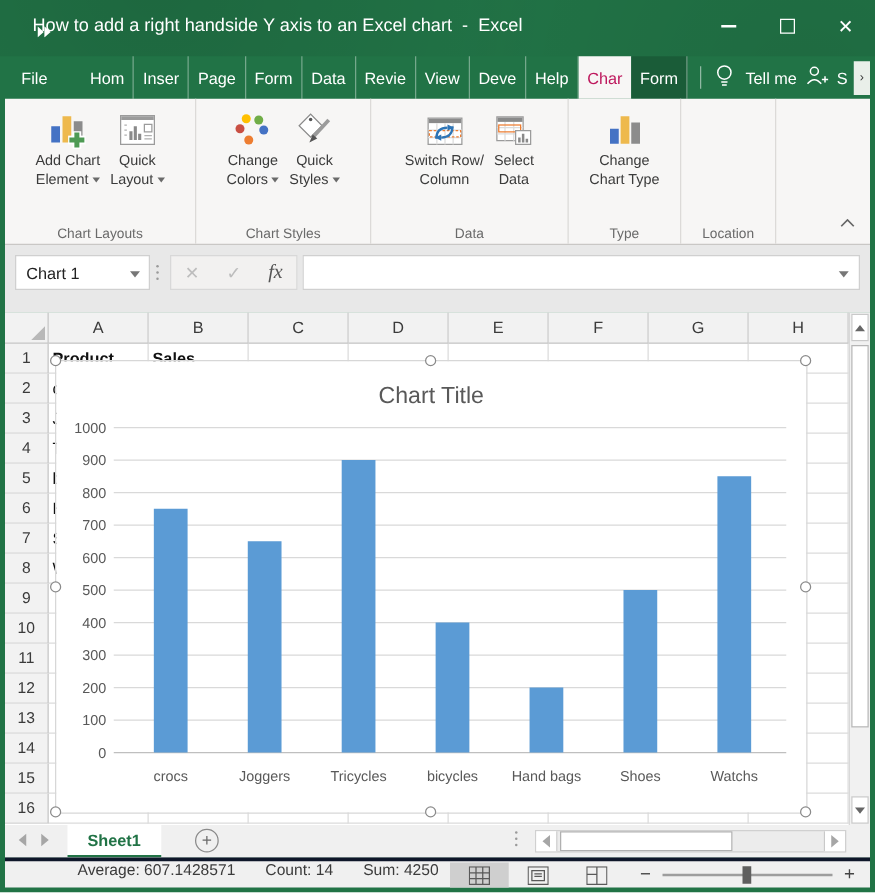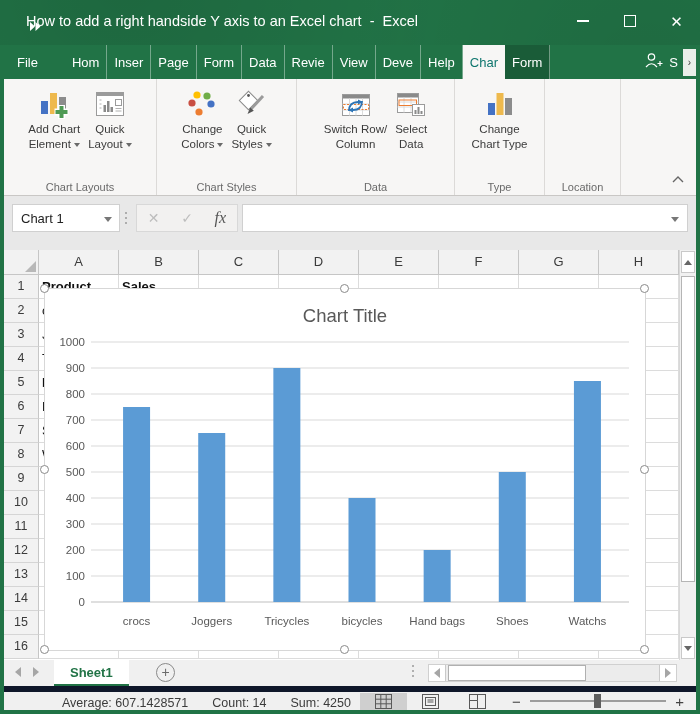--- a/index.html
+++ b/index.html
@@ -16,21 +16,21 @@
   .winbtns{position:absolute;right:0;top:0;display:flex;}
   .wbtn{width:47px;height:42px;display:flex;align-items:center;justify-content:center;}
   .gmin{width:12px;height:2px;background:#fff;}
   .gmax{width:12px;height:12px;border:1.3px solid #fff;}
   .gclose{color:#fff;font-size:15px;line-height:1;}
 
   
   .tabrow{position:absolute;top:45px;left:4px;right:4px;height:34px;display:flex;align-items:stretch;color:#fff;font-size:13px;}
   .rtab{display:flex;align-items:center;padding:0 7px;border-right:1px solid rgba(255,255,255,.38);white-space:nowrap;text-align:center;}
   .rtab.file{padding:0 13px;margin-right:14px;border-right:none;}
-  .rtab.active{background:#f7f6f5;color:#0f766e;border-right:none;}
+  .rtab.active{background:#f7f6f5;color:#be185d;border-right:none;}
   .rtab.contextual{background:#1a5c38;}
   .tellme{display:flex;align-items:center;margin-left:10px;gap:9px;}
   .tellme .tsep{width:1px;height:18px;background:rgba(255,255,255,.5);margin-right:2px;}
   .sharebox{margin-left:auto;display:flex;align-items:center;gap:5px;}
   .chevbox{width:13px;height:27px;background:#e9efe9;color:#3b3b3b;font-size:10px;display:flex;align-items:center;justify-content:center;}
 
   
   .ribbon{position:absolute;top:79px;left:4px;right:4px;height:117px;background:#f7f6f5;border-bottom:1px solid #c9c7c5;}
   .ribbon-inner{display:flex;height:100%;}
   .rgroup{position:relative;display:flex;justify-content:center;gap:2px;border-right:1px solid #dcdad8;padding:5px 2px 17px 2px;}
@@ -89,21 +89,21 @@
   .addsheet{position:absolute;left:152px;top:3px;width:19px;height:19px;border:1px solid #8a8a8a;border-radius:50%;color:#6a6a6a;font-size:14px;line-height:17px;text-align:center;}
   .sdots{position:absolute;left:408px;top:5px;display:flex;flex-direction:column;gap:3px;}
   .sdots i{width:2px;height:2px;background:#9a9a9a;border-radius:50%;}
   .hscroll{position:absolute;left:424px;right:19px;top:4px;height:18px;display:flex;background:#ececec;border:1px solid #d0d0d0;}
   .hbtn{width:17px;background:#fff;border-right:1px solid #c9c9c9;display:flex;align-items:center;justify-content:center;}
   .hbtn.right{border-right:none;border-left:1px solid #c9c9c9;margin-left:auto;}
   .htrack{flex:1;position:relative;}
   .hthumb{position:absolute;left:2px;top:0;bottom:0;width:138px;background:#fff;border:1px solid #b0b0b0;}
 
   
-  .statusbar{position:absolute;left:4px;right:4px;bottom:4px;height:24px;background:#f0f0f0;border-top:6px solid #0f172a;display:flex;align-items:flex-end;padding-left:58px;gap:24px;font-size:12.5px;color:#3b3b3b;}
+  .statusbar{position:absolute;left:4px;right:4px;bottom:4px;height:24px;background:#f0f0f0;border-top:3px solid #0f172a;display:flex;align-items:flex-start;padding-left:58px;gap:24px;font-size:12.5px;color:#3b3b3b;}
   .viewbtns{position:absolute;left:356px;top:1px;bottom:0;display:flex;}
   .vb{width:47px;display:flex;align-items:center;justify-content:center;}
   .vb.sel{background:#cfcfcf;}
   .zoomctl{position:absolute;right:12px;top:0;bottom:0;width:172px;display:flex;align-items:center;color:#444;}
   .zminus{font-size:15px;}
   .ztrack{flex:1;height:2px;background:#9d9d9d;margin:0 9px;position:relative;}
   .zhandle{position:absolute;left:47%;top:-6px;width:7px;height:14px;background:#5f5f5f;}
   .zplus{font-size:15px;}
 </style>
 </head>
@@ -139,20 +139,30 @@
         <div class="rtab normal">Page</div>
         <div class="rtab normal">Form</div>
         <div class="rtab normal">Data</div>
         <div class="rtab normal">Revie</div>
         <div class="rtab normal">View</div>
         <div class="rtab normal">Deve</div>
         <div class="rtab normal">Help</div>
         <div class="rtab active">Char</div>
         <div class="rtab contextual">Form</div>
       </span>
+    <div class="tellme">
+      <span class="tsep"></span>
+      <span>
+        <svg width="15" height="20" viewBox="0 0 15 20" fill="none" stroke="#fff" stroke-width="1.2">
+          <circle cx="7.5" cy="7" r="5.3"></circle>
+            <path d="M5 14.5 h5 M5.6 17 h3.8"></path>
+        </svg>
+      </span>
+      <span>Tell me</span>
+    </div>
     <div class="sharebox">
       <span>
         <svg width="20" height="17" viewBox="0 0 20 17" fill="none" stroke="#fff" stroke-width="1.2">
           <circle cx="7.5" cy="5" r="3.2"></circle>
             <path d="M2 15 q5.5 -6.5 11 0"></path>
             <path d="M13.5 11.5 h5 M16 9 v5"></path>
         </svg>
       </span>
       <span style="font-size:13px;">S</span>
       <span class="chevbox">›</span>

